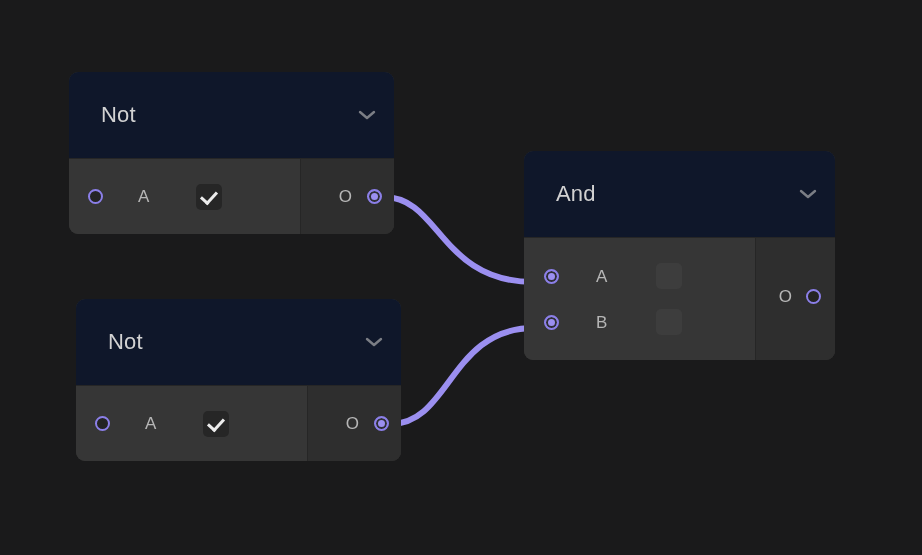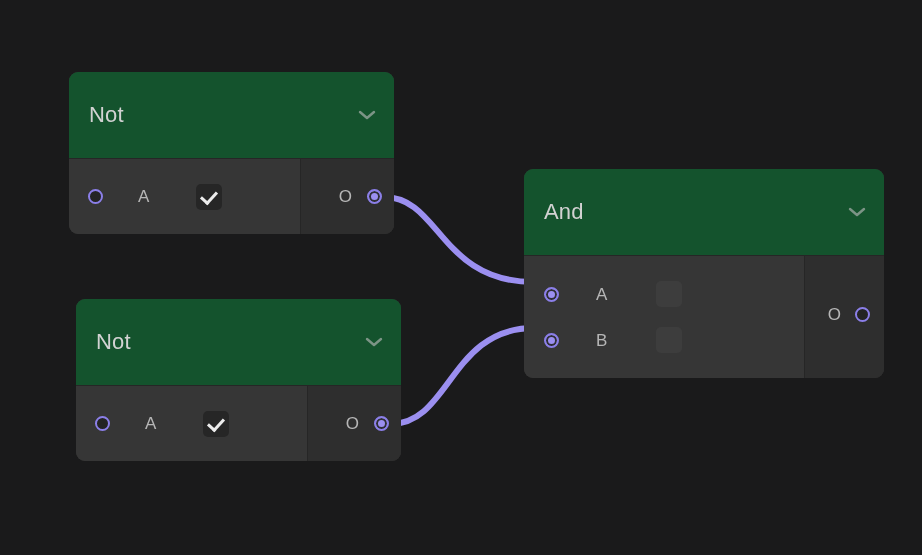--- a/index.html
+++ b/index.html
@@ -33,25 +33,25 @@
     position: absolute;
     z-index: 2;
     border-radius: 9px;
     background: #333333;
     overflow: hidden;
     display: flex;
     flex-direction: column;
   }
 
   .node-header {
-    background: #14532d;
+    background: #0f172a;
     display: flex;
     align-items: center;
     justify-content: space-between;
-    padding: 0 18px 0 20px;
+    padding: 0 18px 0 32px;
   }
 
   .node-title {
     color: #d2d2d2;
     font-size: 22px;
     font-weight: 400;
     letter-spacing: 0.2px;
     line-height: 1;
   }
 
@@ -138,21 +138,21 @@
   #node-not-1 { left: 69px;  top: 72px;  width: 325px; height: 162px; }
   #node-not-1 .node-header { height: 86px; }
   #node-not-1 .inputs-col  { width: 231px; }
   #node-not-1 .outputs-col { width: 93px; }
 
   #node-not-2 { left: 76px;  top: 299px; width: 325px; height: 162px; }
   #node-not-2 .node-header { height: 86px; }
   #node-not-2 .inputs-col  { width: 231px; }
   #node-not-2 .outputs-col { width: 93px; }
 
-  #node-and   { left: 524px; top: 169px; width: 360px; height: 209px; }
+  #node-and   { left: 524px; top: 151px; width: 311px; height: 209px; }
   #node-and .node-header { height: 86px; }
   #node-and .inputs-col  { width: 231px; }
   #node-and .outputs-col { width: 79px; justify-content: flex-start; }
 
   
   .not-in-row { padding-left: 19px; gap: 0; }
   .not-in-row .port-label { margin-left: 35px; }
   .not-in-row .checkbox   { margin-left: 47px; }
 
   

